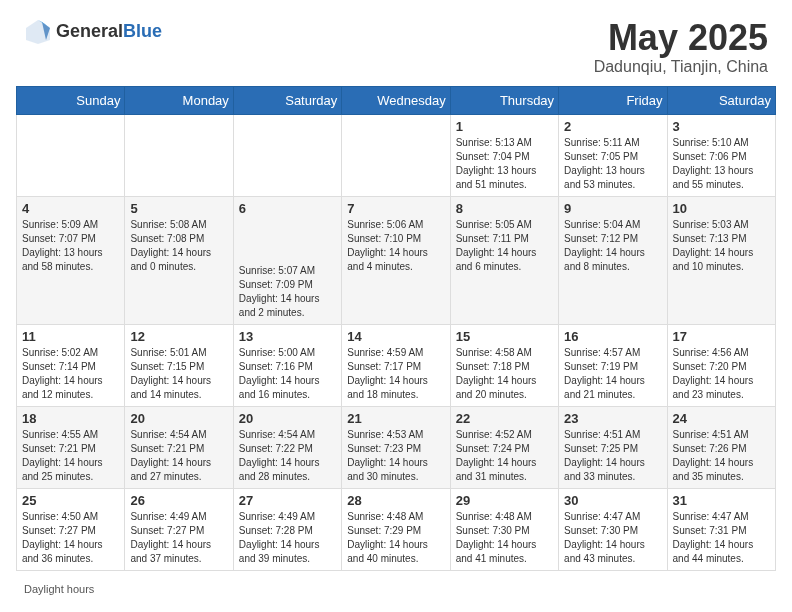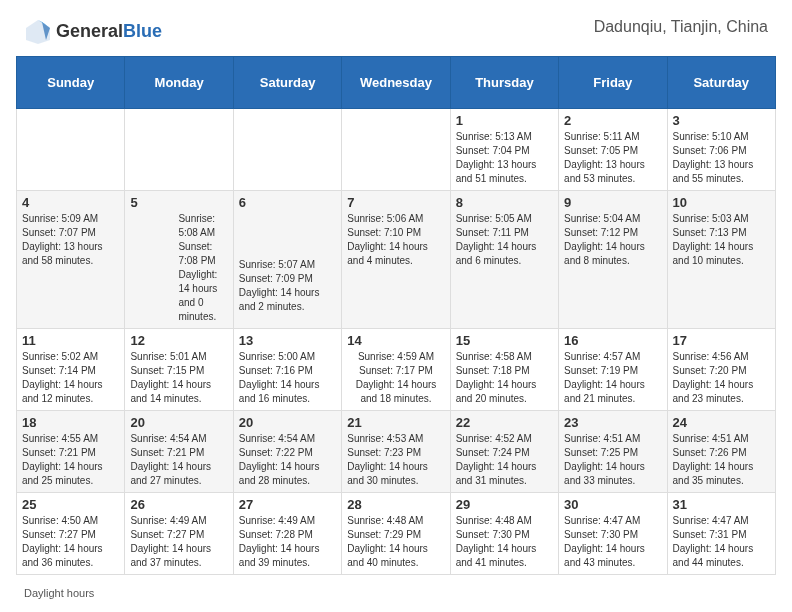--- a/index.html
+++ b/index.html
@@ -55,23 +55,23 @@
     .calendar-table {
       width: calc(100% - 16px);
       margin: 0 8px;
       border-collapse: collapse;
       border: 1px solid #ccc;
     }
     .calendar-table th {
       background-color: #2a6db5;
       color: white;
       font-size: 13px;
-      font-weight: bold;
-      padding: 18px 4px;
-      text-align: center;
+      font-weight: normal;
+      padding: 6px 4px;
+      text-align: right;
       border: 1px solid #2060a0;
     }
     .calendar-table td {
       vertical-align: top;
       padding: 4px 5px;
       font-size: 10.5px;
       color: #333;
       border: 1px solid #ddd;
       width: calc(100% / 7);
       min-height: 80px;
@@ -109,20 +109,21 @@
       <polygon points="14,2 26,10 26,22 14,26 2,22 2,10" fill="#2a6db5" opacity="0.15"></polygon>
       <polygon points="18,4 26,10 22,22" fill="#2a6db5" opacity="0.7"></polygon>
       <polygon points="14,2 26,10 18,4" fill="#4aa0e0"></polygon>
     </svg>
     <div class="logo-text">
       <span class="logo-general">General</span>
       <span class="logo-blue">Blue</span>
     </div>
   </div>
   <div class="title-block">
+    <div class="month-title">May 2025</div>
     <div class="subtitle">Dadunqiu, Tianjin, China</div>
   </div>
 </div>
 
 <div style="padding: 0 8px 8px 8px;">
   <table class="calendar-table">
     <thead>
       <tr>
       <th>Sunday</th>
           <th>Monday</th>
@@ -160,21 +161,21 @@
         </tr>
         <tr>
           <td>
             <span class="day-number">4</span>
             <div class="day-info" style="white-space: pre-line;">Sunrise: 5:09 AM
 Sunset: 7:07 PM
 Daylight: 13 hours and 58 minutes.</div>
           </td>
           <td>
             <span class="day-number">5</span>
-            <div class="day-info" style="white-space: pre-line; margin-left: 48px;">Sunrise: 5:08 AM
+            <div class="day-info" style="white-space: pre-line;">Sunrise: 5:08 AM
 Sunset: 7:08 PM
 Daylight: 14 hours and 0 minutes.</div>
           </td>
           <td>
             <span class="day-number">6</span>
             <div class="day-info" style="white-space: pre-line; margin-top: 48px;">Sunrise: 5:07 AM
 Sunset: 7:09 PM
 Daylight: 14 hours and 2 minutes.</div>
           </td>
           <td>
@@ -216,21 +217,21 @@
 Daylight: 14 hours and 14 minutes.</div>
           </td>
           <td>
             <span class="day-number">13</span>
             <div class="day-info" style="white-space: pre-line;">Sunrise: 5:00 AM
 Sunset: 7:16 PM
 Daylight: 14 hours and 16 minutes.</div>
           </td>
           <td>
             <span class="day-number">14</span>
-            <div class="day-info" style="white-space: pre-line; text-align: center;">Sunrise: 4:59 AM
+            <div class="day-info" style="white-space: pre-line;">Sunrise: 4:59 AM
 Sunset: 7:17 PM
 Daylight: 14 hours and 18 minutes.</div>
           </td>
           <td>
             <span class="day-number">15</span>
             <div class="day-info" style="white-space: pre-line;">Sunrise: 4:58 AM
 Sunset: 7:18 PM
 Daylight: 14 hours and 20 minutes.</div>
           </td>
           <td>

